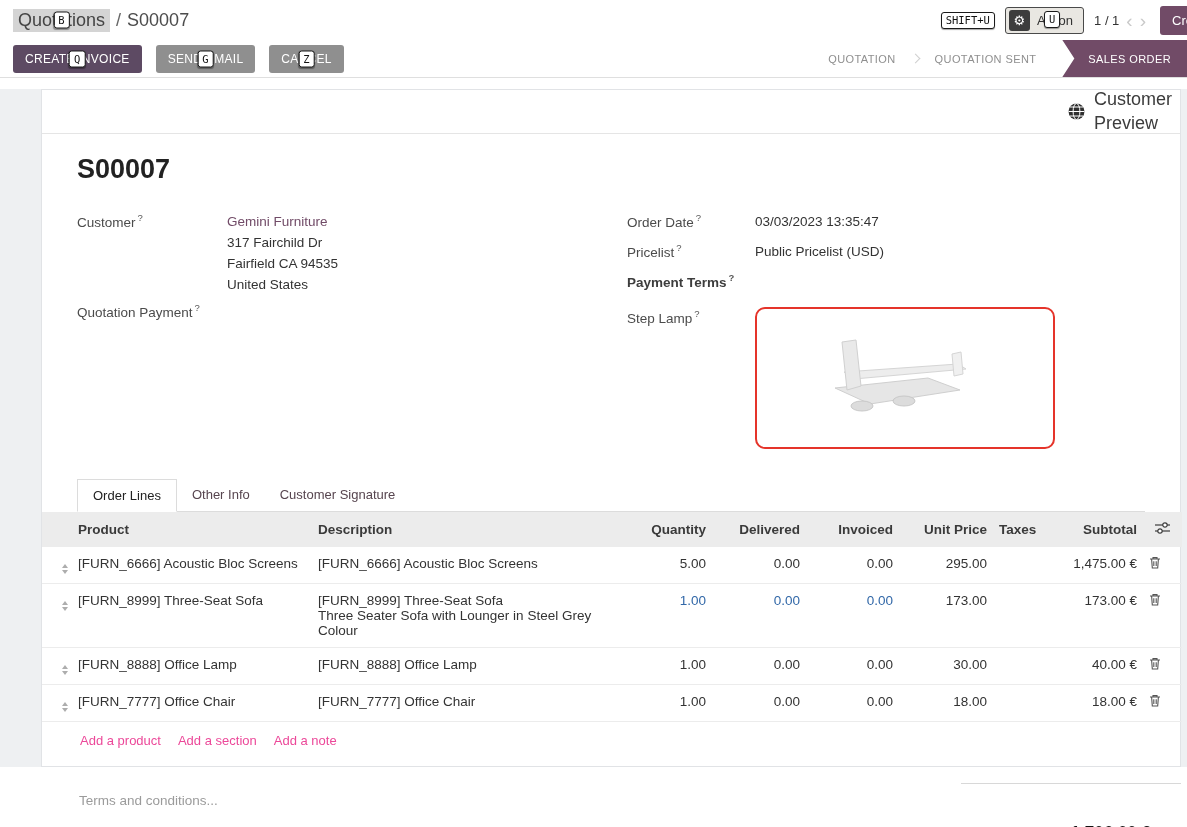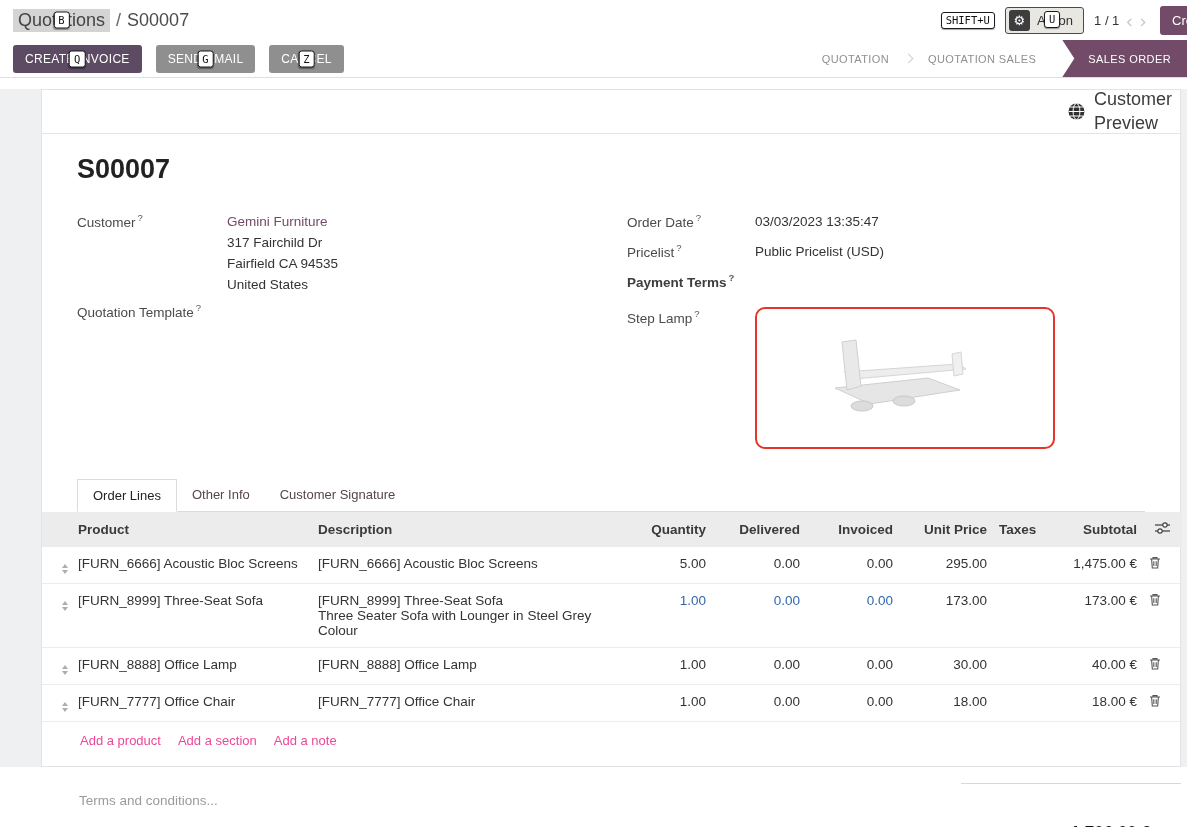--- a/index.html
+++ b/index.html
@@ -149,21 +149,21 @@
       <span class="kbd hk-center">G</span>
     </button>
     <button class="btn secondary">
       <span>CANCEL</span>
       <span class="kbd hk-center">Z</span>
     </button>
   </div>
   <div class="statusbar">
     <span class="step">QUOTATION</span>
     <span class="step-sep"></span>
-    <span class="step">QUOTATION SALES</span>
+    <span class="step">QUOTATION SENT</span>
     <span class="step-current">SALES ORDER</span>
   </div>
 </div>
 
 <div class="main">
   <div class="sheet">
 
     <div class="sheet-strip">
       <div class="cust-preview">
         <svg width="19" height="19" viewBox="0 0 19 19">
@@ -188,21 +188,21 @@
             </span>
             <span class="fvalue">
               <span class="fvalue link">Gemini Furniture</span>
               <div class="addr">317 Fairchild Dr
 Fairfield CA 94535
 United States</div>
             </span>
           </div>
           <div class="frow gap">
             <span class="flabel">
-              <span>Quotation Template</span><sup class="help">?</sup>
+              <span>Quotation Payment</span><sup class="help">?</sup>
             </span>
             <span class="fvalue"></span>
           </div>
         </div>
 
         <div class="fcol right">
           <div class="frow">
             <span class="flabel">
               <span>Order Date</span><sup class="help">?</sup>
             </span>

